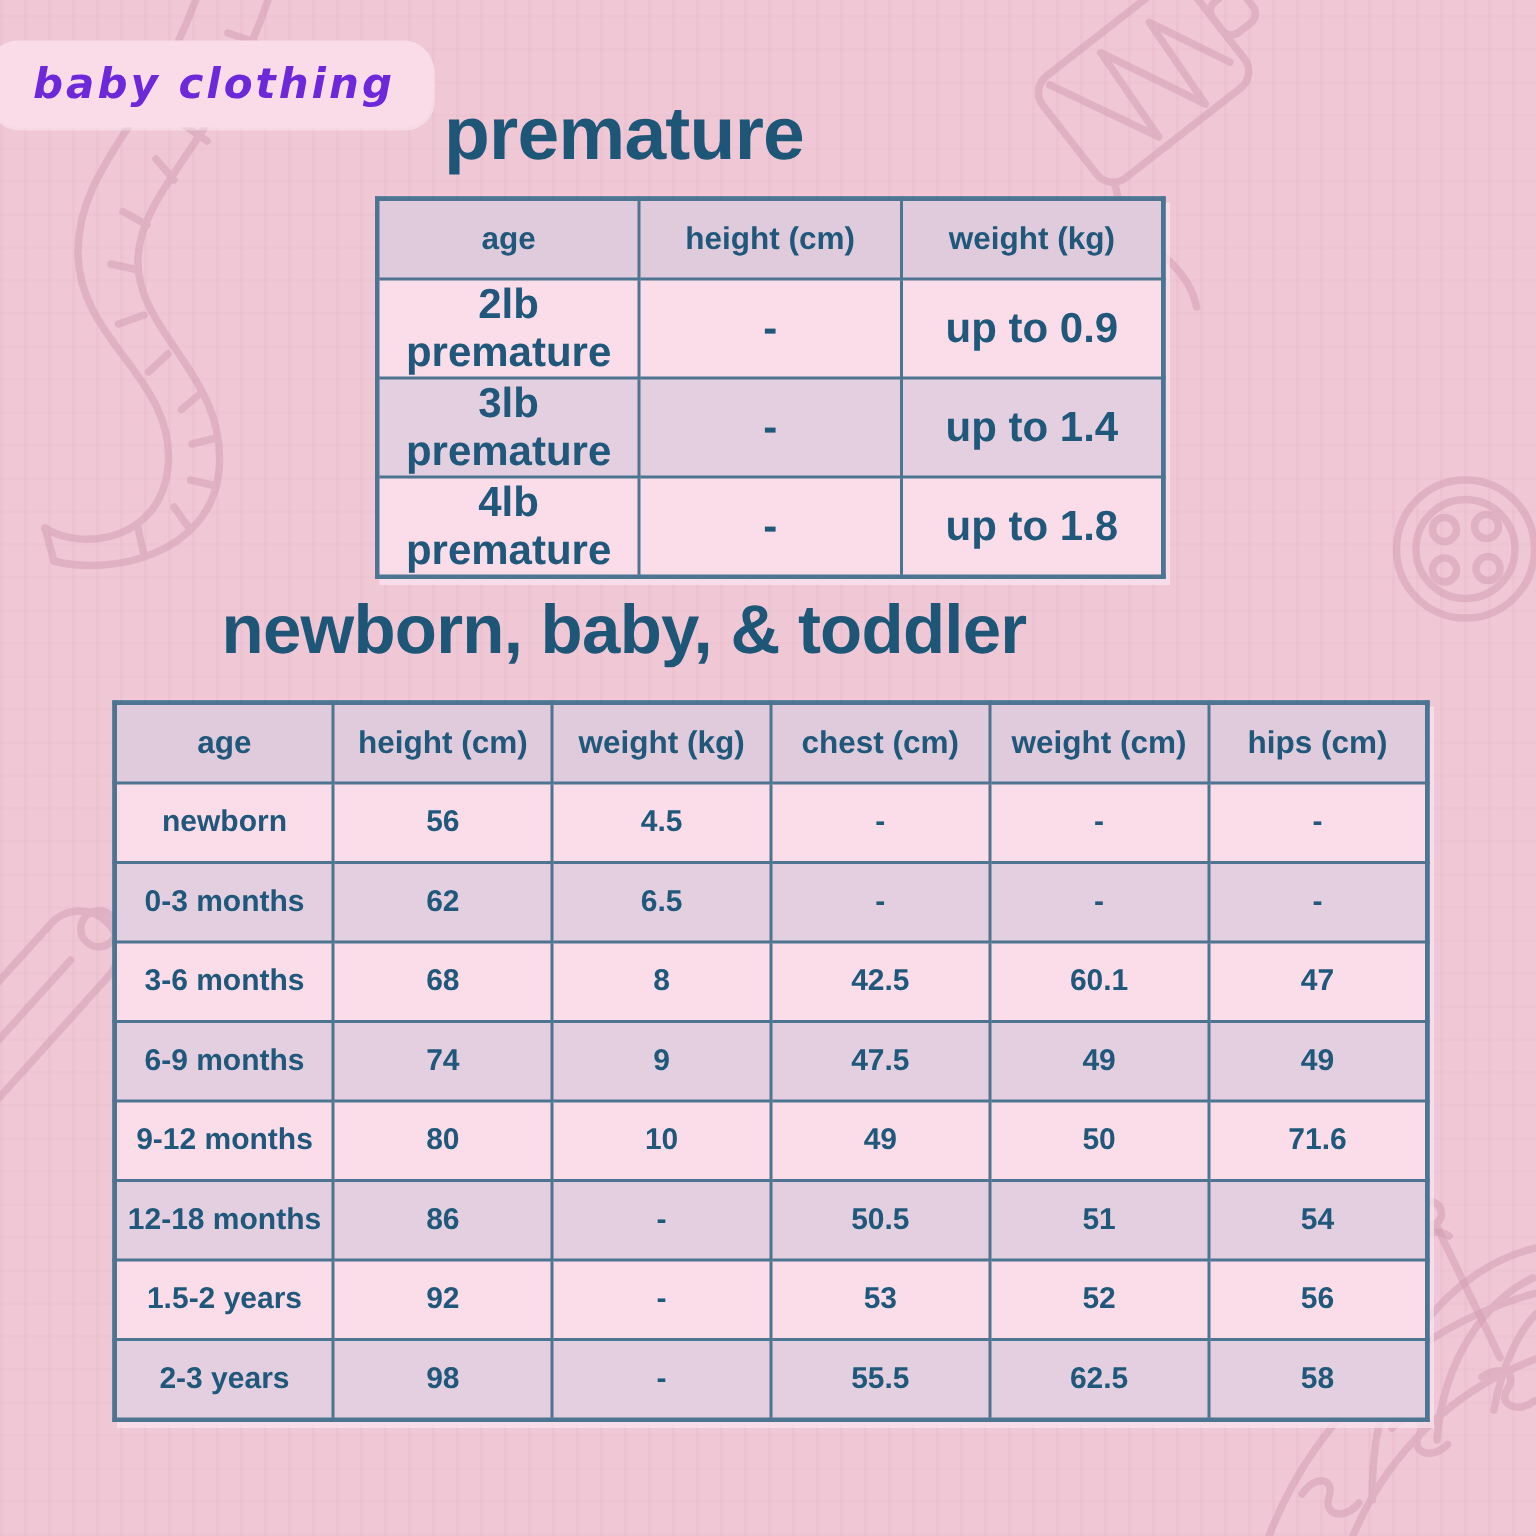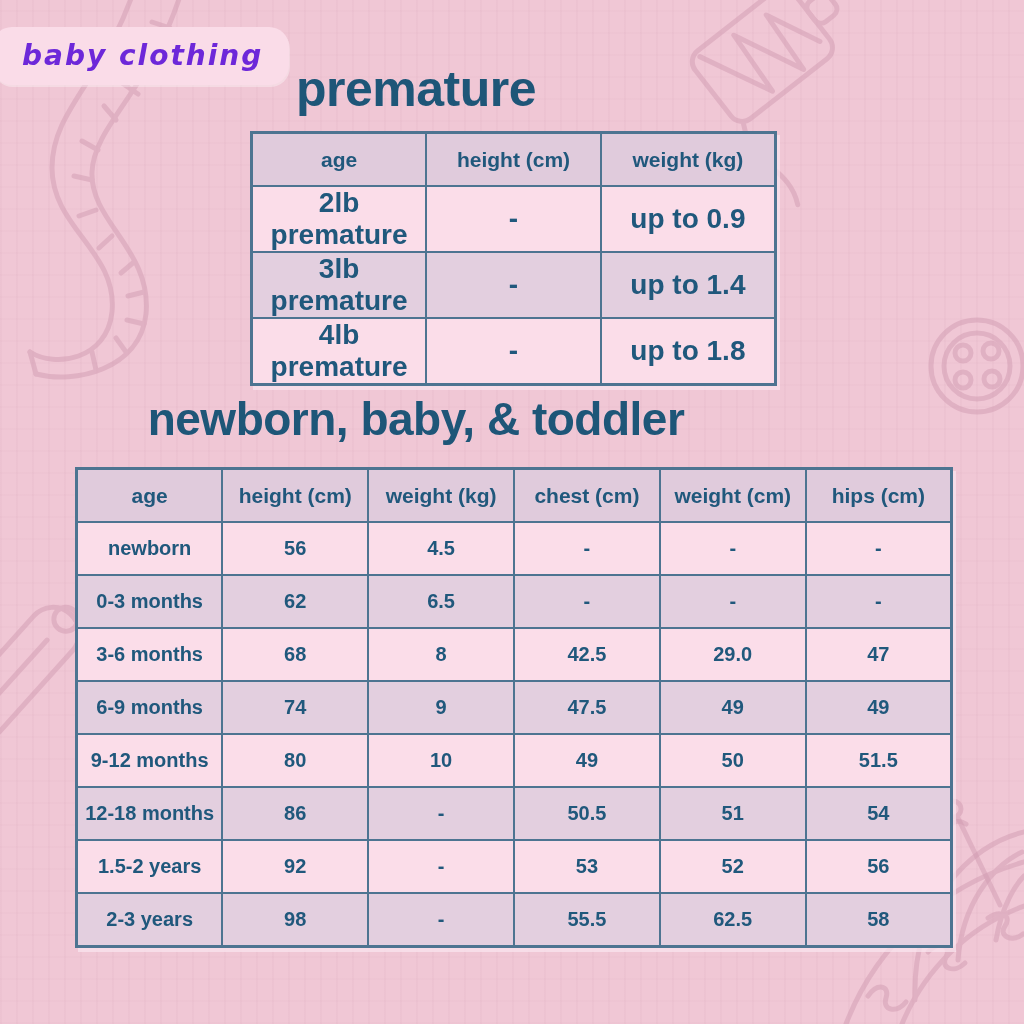--- a/index.html
+++ b/index.html
@@ -177,38 +177,38 @@
         <td>6.5</td>
         <td>-</td>
         <td>-</td>
         <td>-</td>
       </tr>
       <tr>
         <td>3-6 months</td>
         <td>68</td>
         <td>8</td>
         <td>42.5</td>
-        <td>29.0</td>
+        <td>60.1</td>
         <td>47</td>
       </tr>
       <tr>
         <td>6-9 months</td>
         <td>74</td>
         <td>9</td>
         <td>47.5</td>
         <td>49</td>
         <td>49</td>
       </tr>
       <tr>
         <td>9-12 months</td>
         <td>80</td>
         <td>10</td>
         <td>49</td>
         <td>50</td>
-        <td>51.5</td>
+        <td>71.6</td>
       </tr>
       <tr>
         <td>12-18 months</td>
         <td>86</td>
         <td>-</td>
         <td>50.5</td>
         <td>51</td>
         <td>54</td>
       </tr>
       <tr>

